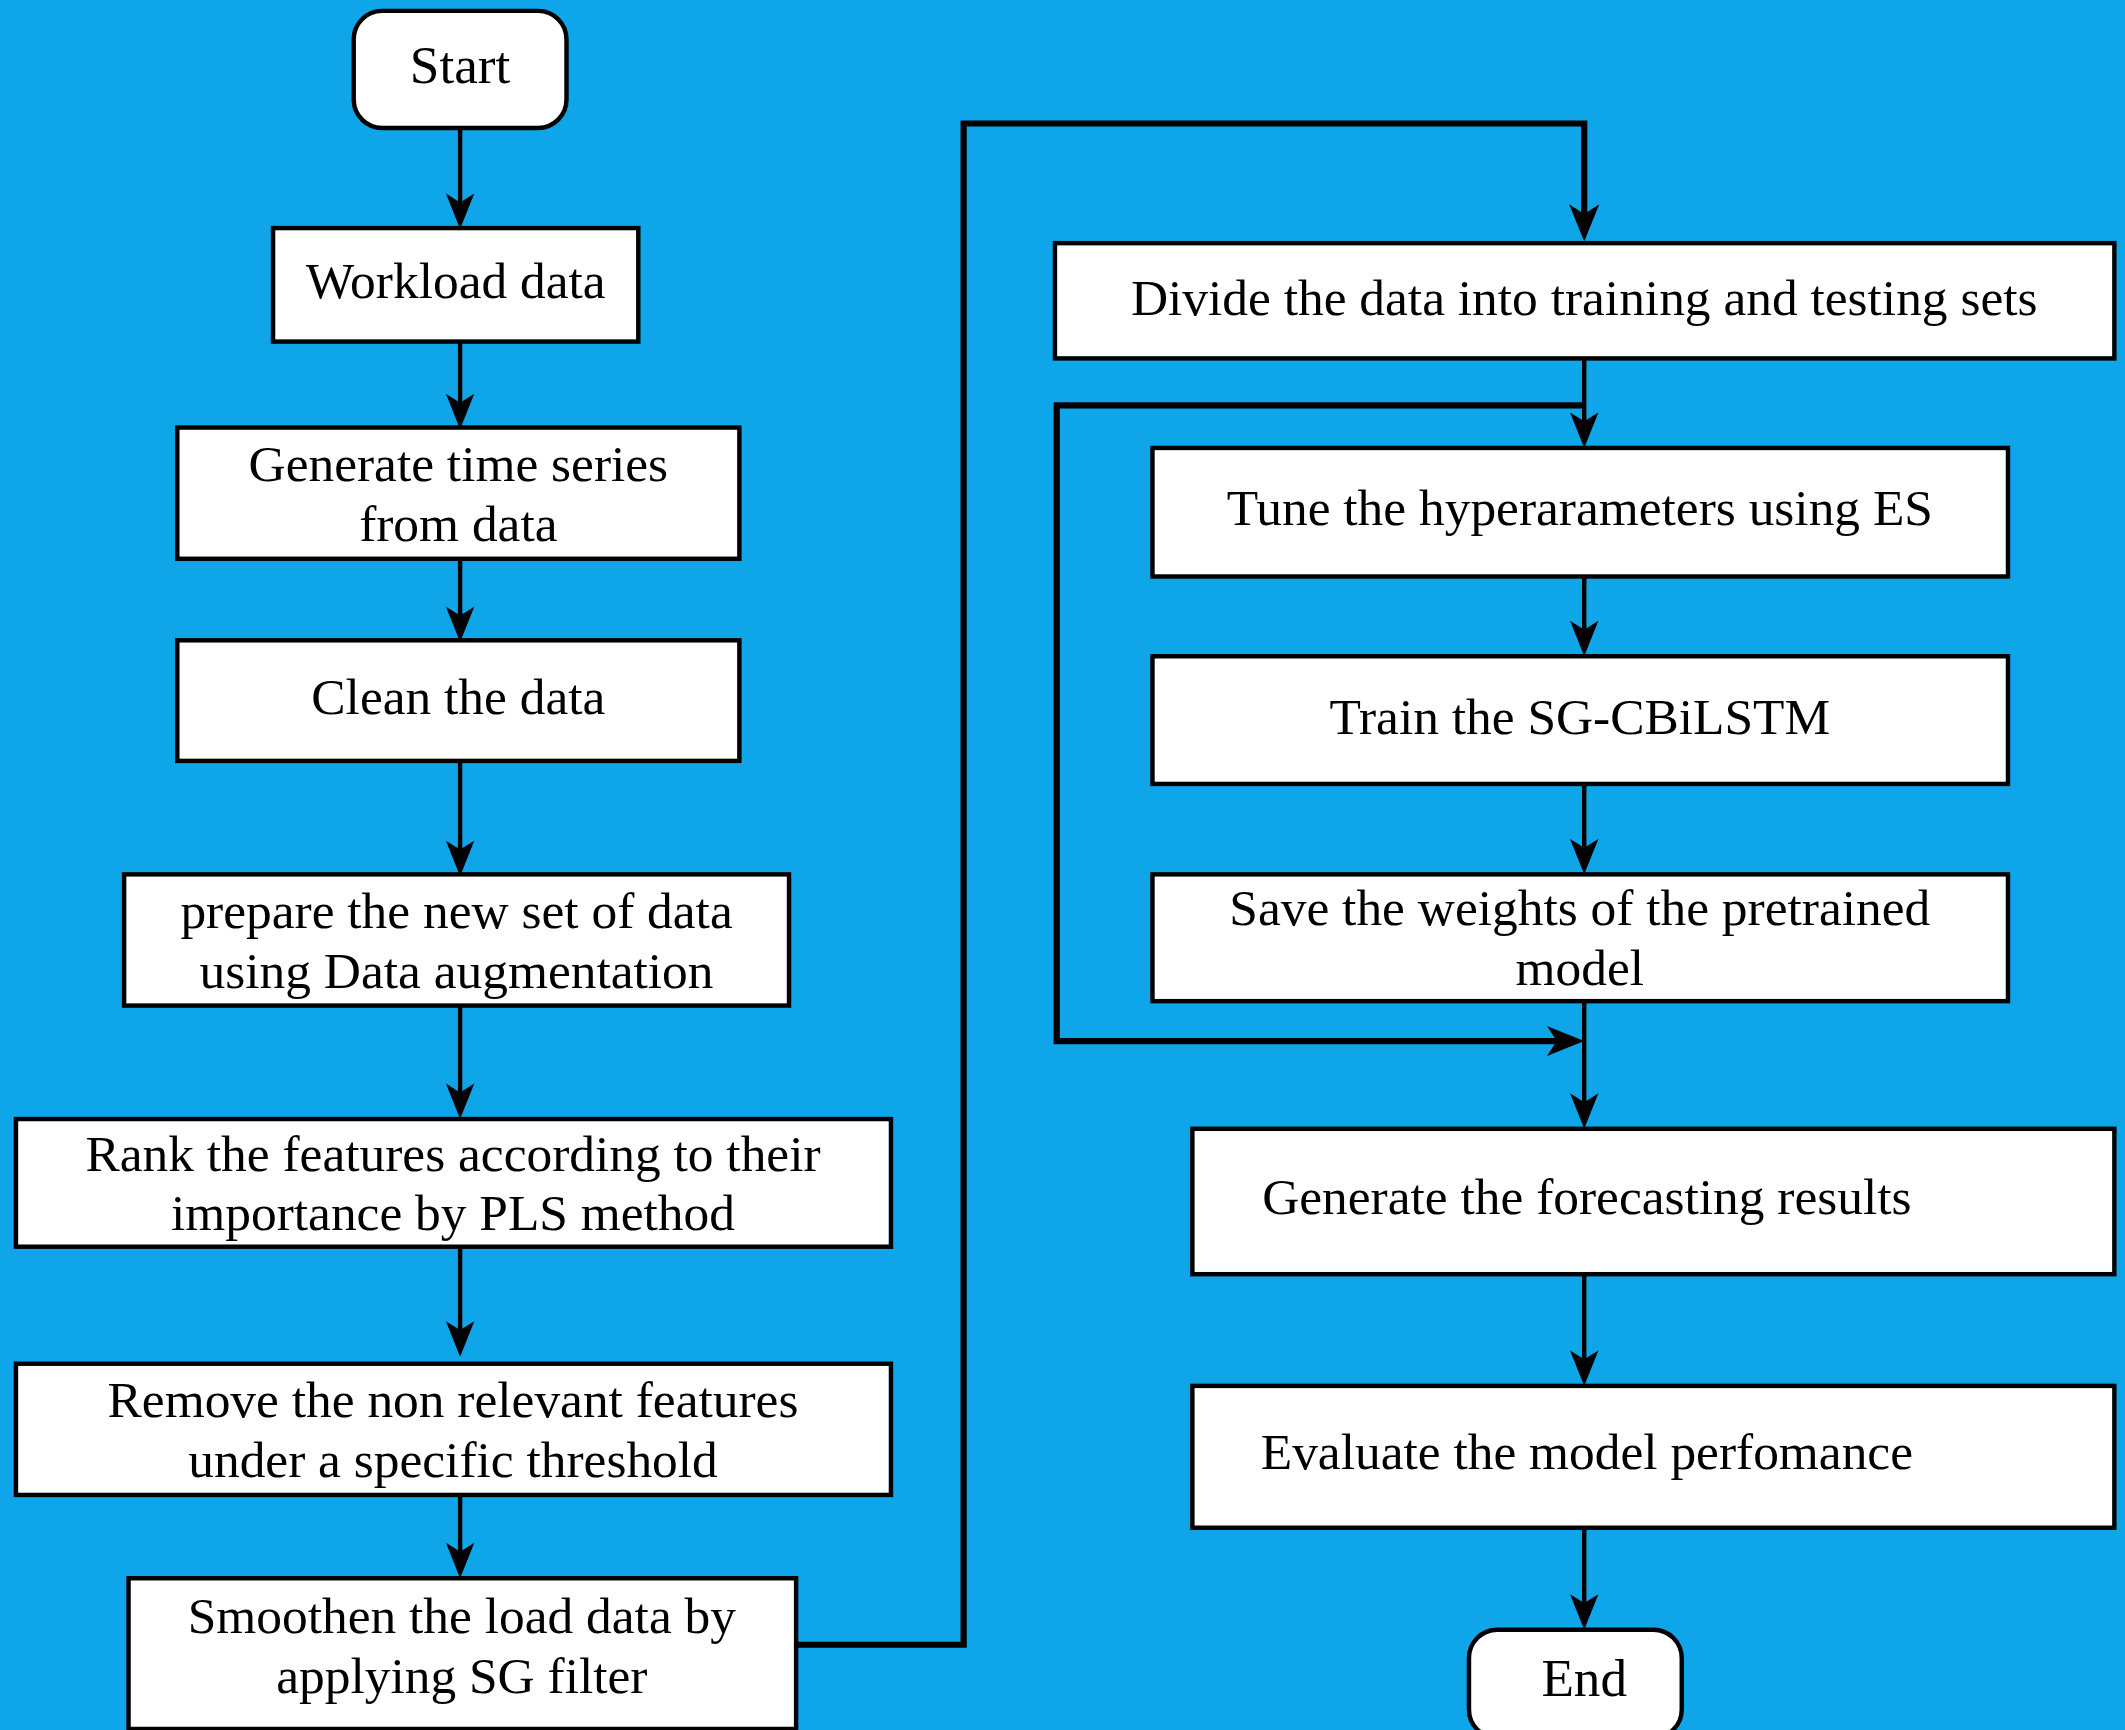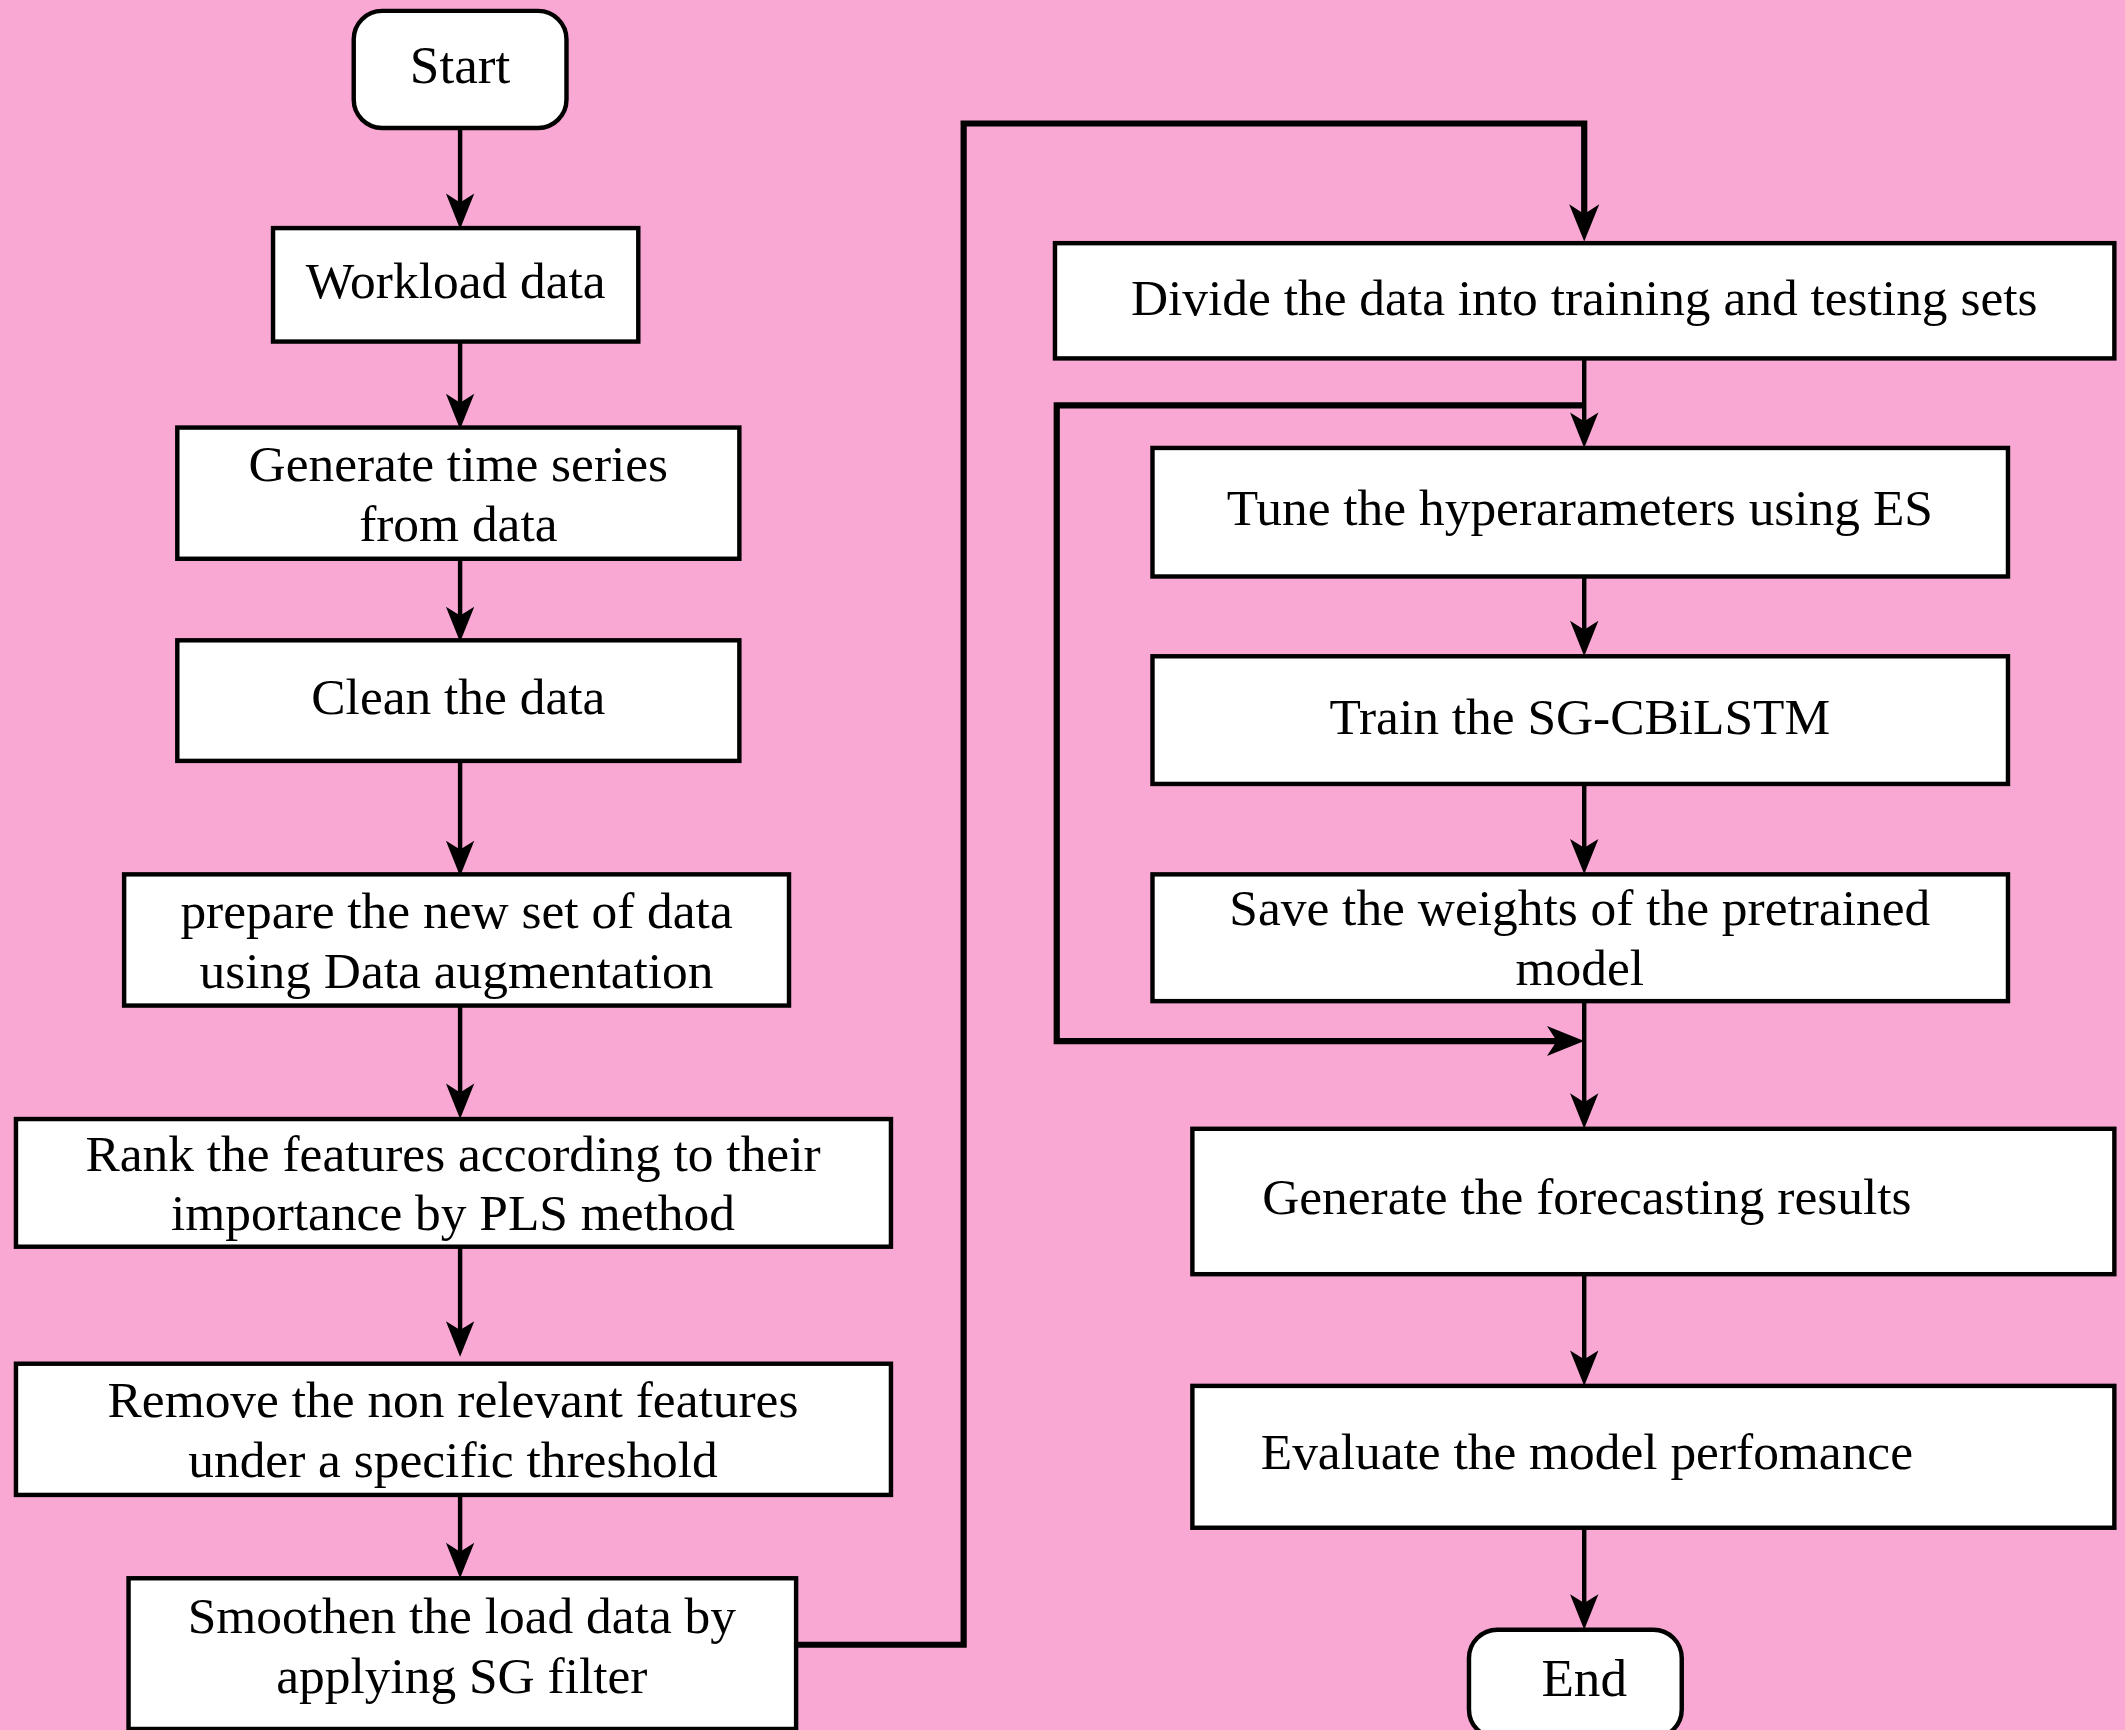--- a/index.html
+++ b/index.html
@@ -7,21 +7,21 @@
     padding: 0;
     background: #ffffff;
   }
   body {
     font-family: "Liberation Serif", "DejaVu Serif", serif;
   }
   #flowchart-root {
     position: relative;
     width: 2125px;
     height: 1731px;
-    background: #f9a8d4;
+    background: #0ea5e9;
     overflow: hidden;
   }
   svg.fc {
     display: block;
     width: 2125px;
     height: 1731px;
   }
   .node-rect {
     fill: #ffffff;
     stroke: #000000;

